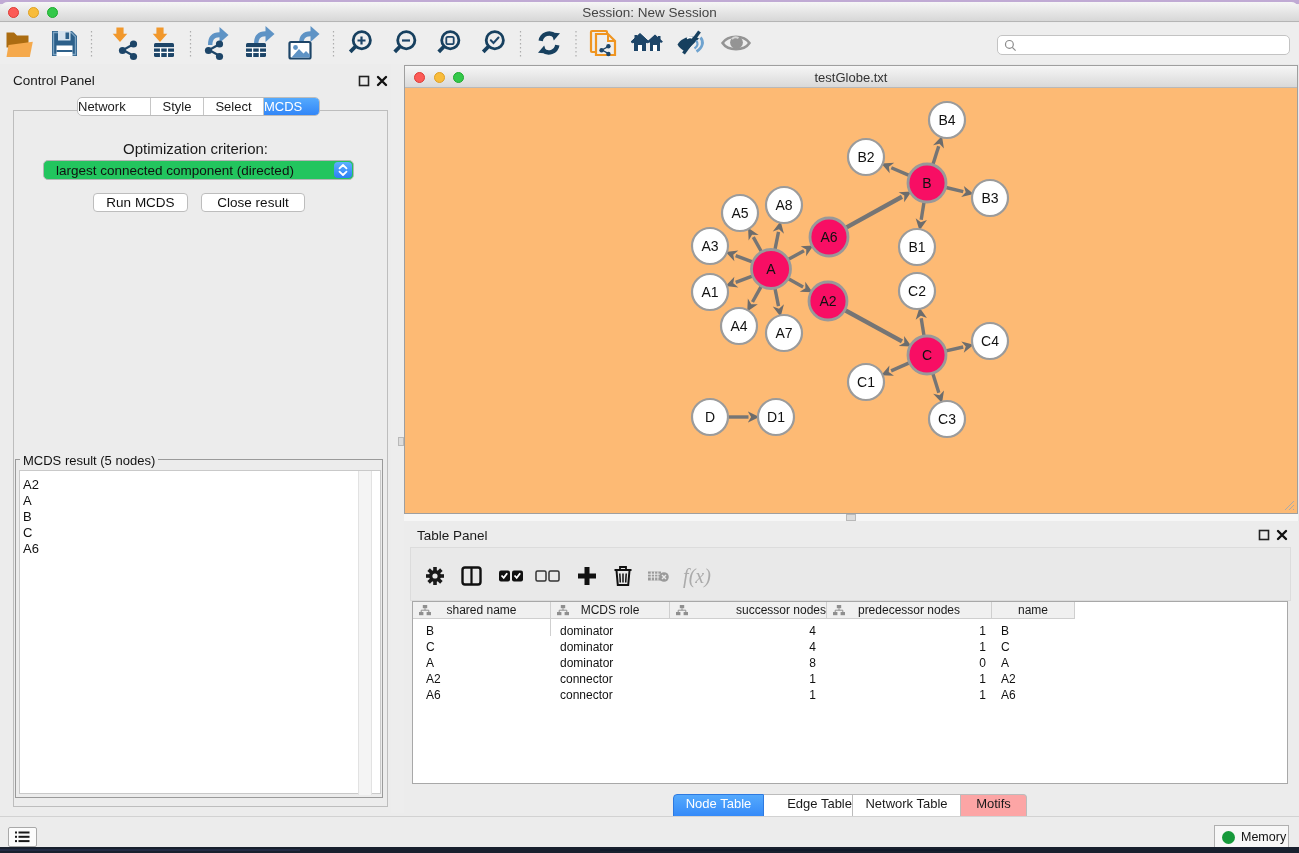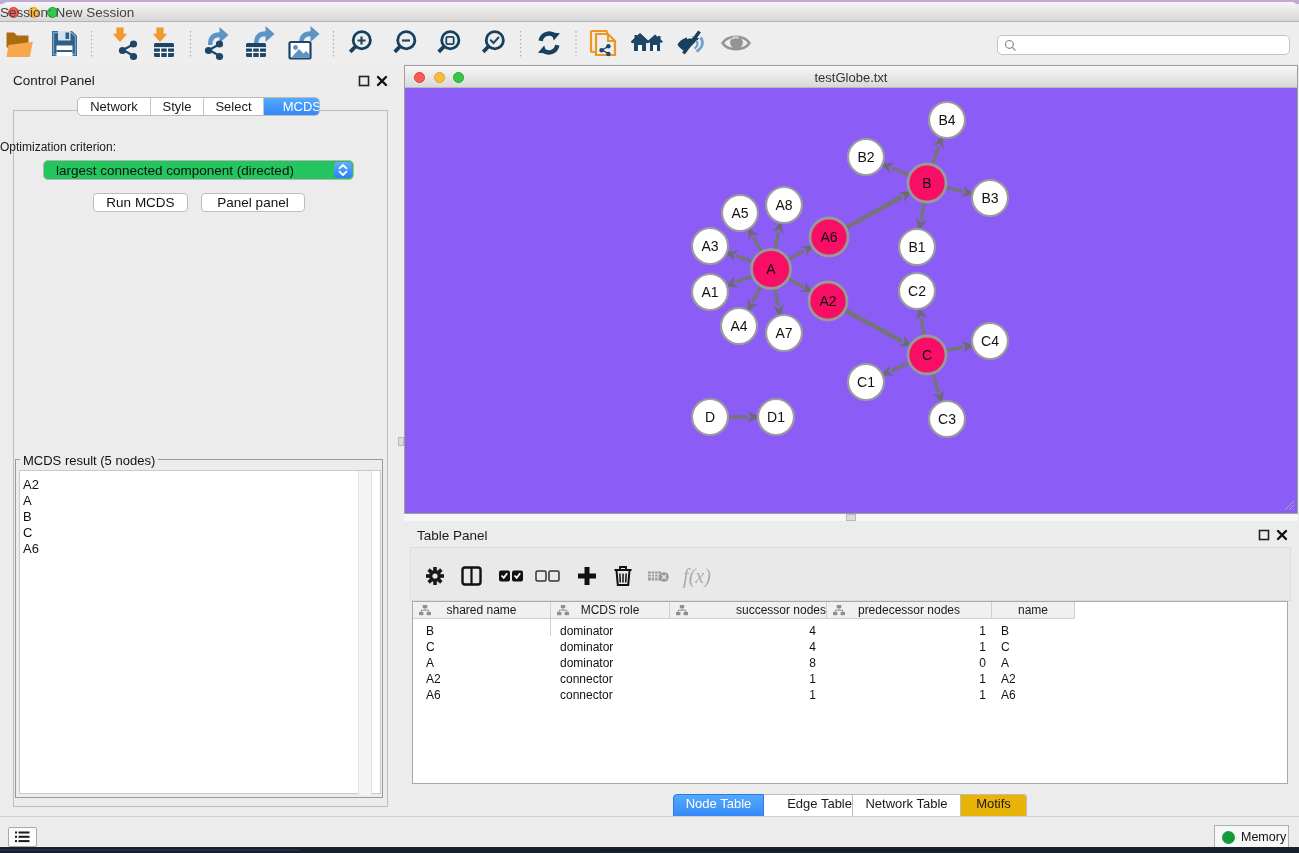--- a/index.html
+++ b/index.html
@@ -15,21 +15,21 @@
 <div class="abs" style="left:0;top:847px;width:1299px;height:6px;background:#18202e"></div>
 <div class="abs" style="left:0;top:849px;width:300px;height:2px;background:#232c44"></div>
 <div class="abs" style="left:600px;top:849px;width:400px;height:2px;background:#111a2a"></div>
 
 <div class="abs" style="left:0;top:2px;width:1299px;height:845px;background:#ececec;border-radius:8px 8px 0 0;overflow:hidden">
 
   <div class="abs" style="left:0;top:0;width:1299px;height:20px;background:linear-gradient(#f6f6f6,#d7d7d7);border-bottom:1px solid #b5b5b5;border-radius:8px 8px 0 0">
     <div class="tl" style="left:8px;background:#fc5b57;border:0.5px solid #dd3b34"></div>
     <div class="tl" style="left:28px;background:#f8bc3b;border:0.5px solid #dfa023"></div>
     <div class="tl" style="left:47px;background:#34c84a;border:0.5px solid #1eab2e"></div>
-    <div class="abs" style="left:0;width:100%;top:3px;text-align:left;font-size:13.5px;color:#444">Session: New Session</div>
+    <div class="abs" style="left:0;width:100%;top:3px;text-align:center;font-size:13.5px;color:#444">Session: New Session</div>
   </div>
 
   <div class="abs" id="toolbar" style="left:0;top:21px;width:1299px;height:41px;background:#eeeeee">
 
     <div class="abs" style="left:997px;top:12px;width:293px;height:20px;background:#fff;border:1px solid #c3c3c3;border-radius:5px">
       <svg width="13" height="13" style="position:absolute;left:6px;top:3px" viewBox="0 0 13 13">
           <circle cx="5.4" cy="5.4" r="3.9" fill="none" stroke="#8a8a8a" stroke-width="1.2"></circle>
           <line x1="8.3" y1="8.3" x2="11.6" y2="11.6" stroke="#8a8a8a" stroke-width="1.2"></line>
         </svg>
     </div>
@@ -45,49 +45,49 @@
     <svg class="abs" style="left:358px;top:11px" width="12" height="12" viewBox="0 0 12 12">
         <rect x="1.5" y="1.5" width="9" height="9" fill="none" stroke="#222" stroke-width="1.6"></rect>
       </svg>
     <svg class="abs" style="left:376px;top:11px" width="12" height="12" viewBox="0 0 12 12">
         <path d="M2,2 L10,10 M10,2 L2,10" stroke="#111" stroke-width="2.4" stroke-linecap="round"></path>
       </svg>
 
     <div class="abs" style="left:13px;top:46px;width:375px;height:697px;border:1px solid #bdbdbd;background:#ececec"></div>
 
     <div class="abs" style="left:77px;top:33px;width:243px;height:19px;background:#fff;border:1px solid #bcbcbc;border-radius:5px;overflow:hidden;font-size:13px">
-      <div class="abs" style="left:0;top:0;width:73px;height:19px;border-right:1px solid #c6c6c6;text-align:center;line-height:18px;color:#1a1a1a">Network</div>
+      <div class="abs" style="left:0;top:0;width:73px;height:19px;border-right:1px solid #c6c6c6;line-height:18px;color:#1a1a1a">Network</div>
       <div class="abs" style="left:73px;top:0;width:53px;height:19px;border-right:1px solid #c6c6c6;text-align:center;line-height:18px;color:#1a1a1a">Style</div>
       <div class="abs" style="left:126px;top:0;width:60px;height:19px;border-right:1px solid #c6c6c6;text-align:center;line-height:18px;color:#1a1a1a">Select</div>
-      <div class="abs" style="left:186px;top:0;width:57px;height:19px;background:linear-gradient(#55aafd,#2e82f7);text-align:right;line-height:18px;color:#fff">MCDS</div>
-    </div>
-    <div class="abs" style="left:0;top:76px;width:391px;font-size:12px;color:#1a1a1a">Optimization criterion:</div>
+      <div class="abs" style="left:186px;top:0;width:57px;height:19px;background:linear-gradient(#55aafd,#2e82f7);text-align:left;line-height:18px;color:#fff">MCDS</div>
+    </div>
+    <div class="abs" style="left:0;top:76px;width:391px;text-align:center;font-size:15px;color:#1a1a1a">Optimization criterion:</div>
 
     <div class="abs" style="left:43px;top:96px;width:311px;height:20px;background:#22c55e;border:1px solid #b5b5b5;border-radius:5px">
       <div class="abs" style="left:12px;top:2px;font-size:13.5px;color:#111">largest connected component (directed)</div>
       <div class="abs" style="right:1px;top:1px;width:18px;height:16px;background:linear-gradient(#5db0fe,#2d7ff5);border-radius:4px">
         <svg width="18" height="16" viewBox="0 0 18 16">
             <path d="M5.5,6.4 L9,3 L12.5,6.4" fill="none" stroke="#fff" stroke-width="1.8" stroke-linejoin="round" stroke-linecap="round"></path>
             <path d="M5.5,9.6 L9,13 L12.5,9.6" fill="none" stroke="#fff" stroke-width="1.8" stroke-linejoin="round" stroke-linecap="round"></path>
           </svg>
       </div>
     </div>
 
     <div class="abs" style="left:93px;top:129px;width:95px;height:19px;background:#fff;border:1px solid #bdbdbd;border-radius:4px;text-align:center;line-height:17px;font-size:13.5px;color:#111">Run MCDS</div>
-    <div class="abs" style="left:201px;top:129px;width:104px;height:19px;background:#fff;border:1px solid #bdbdbd;border-radius:4px;text-align:center;line-height:17px;font-size:13.5px;color:#111">Panel panel</div>
+    <div class="abs" style="left:201px;top:129px;width:104px;height:19px;background:#fff;border:1px solid #bdbdbd;border-radius:4px;text-align:center;line-height:17px;font-size:13.5px;color:#111">Close result</div>
 
     <div class="abs" style="left:15px;top:395px;width:368px;height:339px;border:1px solid #9a9a9a"></div>
     <div class="abs" style="left:20px;top:389px;background:#ececec;padding:0 3px;font-size:13px;color:#111">MCDS result (5 nodes)</div>
     <div class="abs" style="left:19px;top:406px;width:362px;height:324px;background:#fff;border:1px solid #c9c9c9">
       <div class="abs" style="right:8px;top:0;width:14px;height:324px;background:#f4f4f4;border-left:1px solid #e2e2e2;border-right:1px solid #e2e2e2"></div>
       <div style="font-size:13px;color:#111;padding:6px 0 0 3px;line-height:16px">A2<br>A<br>B<br>C<br>A6</div>
     </div>
   </div>
 
-  <div class="abs" style="left:404px;top:63px;width:894px;height:449px;background:#8b5cf6;border:1px solid #9f9f9f">
+  <div class="abs" style="left:404px;top:63px;width:894px;height:449px;background:#fdba74;border:1px solid #9f9f9f">
     <div class="abs" style="left:0;top:0;width:892px;height:22px;background:linear-gradient(#f6f6f6,#d9d9d9);border-bottom:1px solid #b9b9b9">
       <div class="tl" style="left:9px;top:6px;background:#fc5b57;border:0.5px solid #dd3b34"></div>
       <div class="tl" style="left:29px;top:6px;background:#f8bc3b;border:0.5px solid #dfa023"></div>
       <div class="tl" style="left:48px;top:6px;background:#34c84a;border:0.5px solid #1eab2e"></div>
       <div class="abs" style="left:0;width:100%;top:4px;text-align:center;font-size:13px;color:#333">testGlobe.txt</div>
     </div>
     <svg class="abs" style="right:2px;bottom:2px" width="12" height="12" viewBox="0 0 12 12">
         <path d="M11,2 L2,11 M11,6 L6,11 M11,10 L10,11" stroke="#aaa" stroke-width="1"></path>
       </svg>
   </div>
@@ -245,21 +245,21 @@
             <span class="abs" style="left:500px;width:73px;text-align:right">1</span>
             <span class="abs" style="left:588px">A6</span>
           </div>
       </div>
     </div>
 
     <div class="abs" style="left:269px;top:273px;height:28px;font-size:13px;display:flex">
       <div style="width:91px;background:linear-gradient(#55aafd,#2e82f7);border:1px solid #2e7ae0;border-radius:4px 0 0 4px;color:#fff;text-align:center;line-height:17px">Node Table</div>
       <div style="width:89px;background:#fff;border:1px solid #bcbcbc;border-left:none;color:#1a1a1a;text-align:right;line-height:17px">Edge Table</div>
       <div style="width:108px;background:#fff;border:1px solid #bcbcbc;border-left:none;color:#1a1a1a;text-align:center;line-height:17px">Network Table</div>
-      <div style="width:66px;background:#eab308;border:1px solid #bcbcbc;border-left:none;border-radius:0 4px 4px 0;color:#1a1a1a;text-align:center;line-height:17px">Motifs</div>
+      <div style="width:66px;background:#fca5a5;border:1px solid #bcbcbc;border-left:none;border-radius:0 4px 4px 0;color:#1a1a1a;text-align:center;line-height:17px">Motifs</div>
     </div>
   </div>
 
   <div class="abs" style="left:0;top:814px;width:1299px;height:33px;background:#ececec;border-top:1px solid #d2d2d2">
     <div class="abs" style="left:8px;top:10px;width:29px;height:20px;background:#fcfcfc;border:1px solid #a9a9a9;border-radius:2px">
       <svg width="15" height="12" style="position:absolute;left:6px;top:3px" viewBox="0 0 15 12">
           <g fill="#1a1a1a">
             <rect x="0" y="0.5" width="2" height="2"></rect>
             <rect x="3.5" y="0.5" width="11" height="2"></rect>
             <rect x="0" y="4.8" width="2" height="2"></rect>

